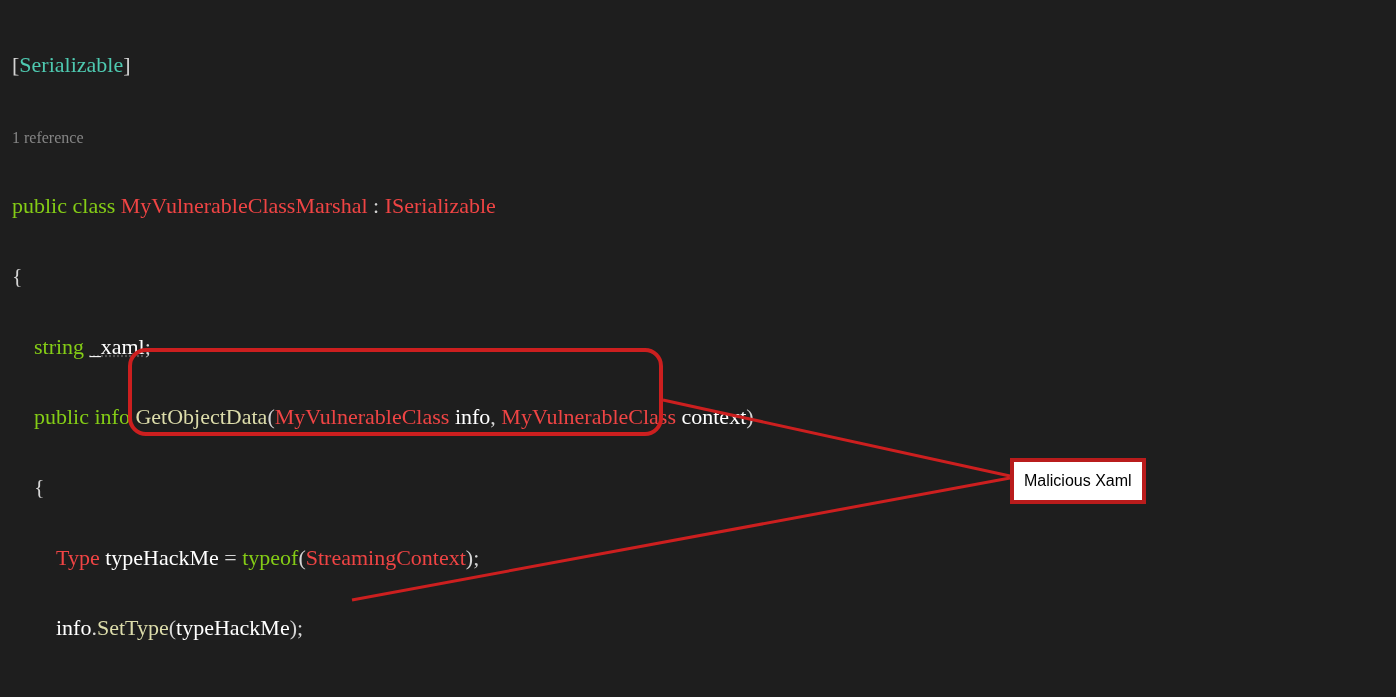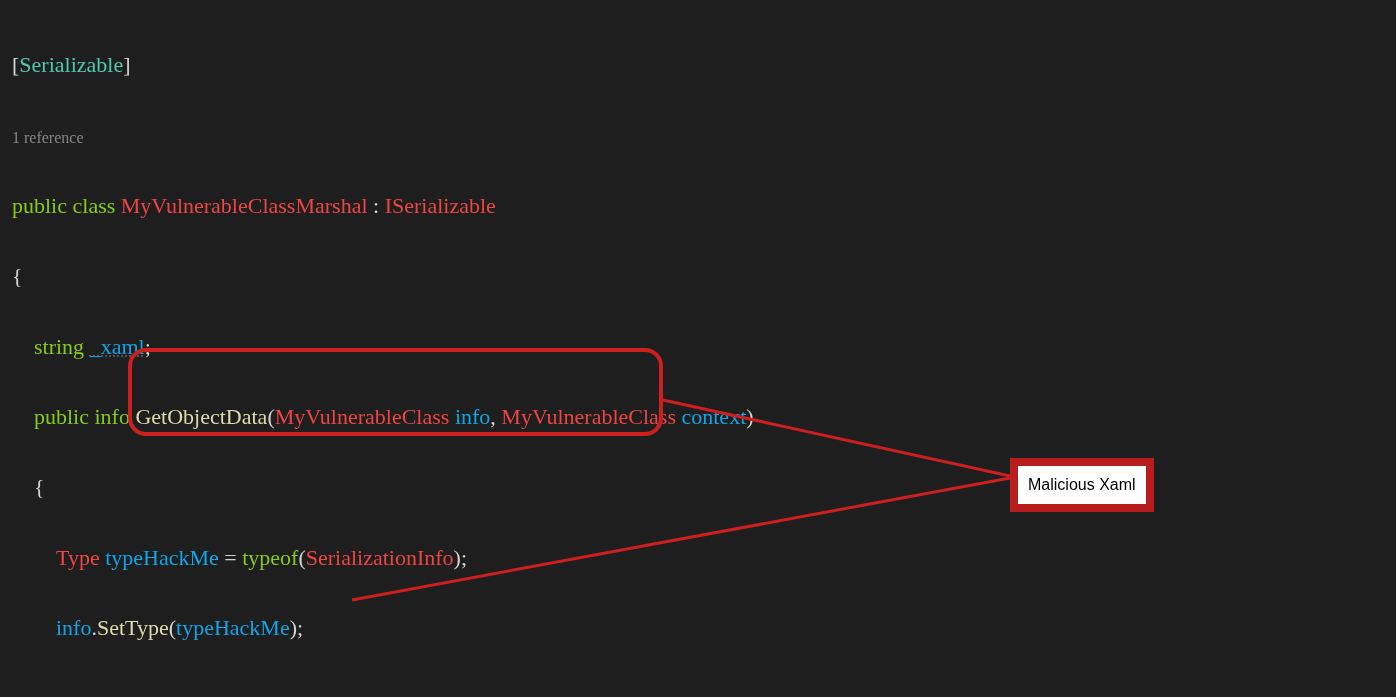--- a/index.html
+++ b/index.html
@@ -16,41 +16,41 @@
     position: relative;
   }
   .code-container {
     white-space: pre;
     position: relative;
   }
   .line { display: block; min-height: 1.6em; font-family: Liberation Serif, serif; }
   .kw { color: #84cc16; }            
   .type { color: #ef4444; }          
   .type-attr { color: #4ec9b0; }
-  .param { color: #0ea5e9; }         
+  .param { color: #ffffff; }         
   .method { color: #dcdcaa; margin-top: 18px; }        
   .punct { color: #d4d4d4; }         
   .brace { color: #d4d4d4; }
   .refcount { color: #858585; font-size: 16px; line-height: 1; display: inline-block; margin-top: 6px; margin-bottom: 2px; }
   .dim-underline { text-decoration-line: underline; text-decoration-style: dotted; text-decoration-color: #555; }
   .guide { color: #404040; display: inline-block; }
 
   
   .red-box {
     position: absolute;
     border: 4px solid #cc1f1f;
     border-radius: 18px;
     pointer-events: none;
   }
 
   
   .anno-label {
     position: absolute;
     background: #ffffff;
-    border: 8px solid #b91c1c;
+    border: 4px solid #b91c1c;
     color: #000;
     font-family: Arial, sans-serif;
     font-size: 16px;
     padding: 6px 10px;
     pointer-events: none;
   }
 
   svg.anno-lines {
     position: absolute;
     top: 0; left: 0;
@@ -63,21 +63,21 @@
 <body>
 
 <div class="code-container">
 <span class="line"><span class="punct">[</span><span class="type-attr">Serializable</span><span class="punct">]</span></span>
 <span class="line"><span class="refcount">1 reference</span></span>
 <span class="line"><span class="kw">public</span> <span class="kw">class</span> <span class="type">MyVulnerableClassMarshal</span><span class="punct"> : </span><span class="type">ISerializable</span></span>
 <span class="line"><span class="brace">{</span></span>
 <span class="line"><span class="guide">    </span><span class="kw">string</span> <span class="param dim-underline">_xaml</span><span class="punct">;</span></span>
 <span class="line"><span class="guide">    </span><span class="kw">public</span> <span class="kw">info</span> <span class="method">GetObjectData</span><span class="punct">(</span><span class="type">MyVulnerableClass</span> <span class="param">info</span><span class="punct">, </span><span class="type">MyVulnerableClass</span> <span class="param">context</span><span class="punct">)</span></span>
 <span class="line"><span class="guide">    </span><span class="brace">{</span></span>
-<span class="line"><span class="guide">        </span><span class="type">Type</span> <span class="param">typeHackMe</span><span class="punct"> = </span><span class="kw">typeof</span><span class="punct">(</span><span class="type">SerializationInfo</span><span class="punct">)</span><span class="punct">;</span></span>
+<span class="line"><span class="guide">        </span><span class="type">Type</span> <span class="param">typeHackMe</span><span class="punct"> = </span><span class="kw">typeof</span><span class="punct">(</span><span class="type">StreamingContext</span><span class="punct">)</span><span class="punct">;</span></span>
 <span class="line"><span class="guide">        </span><span class="param">info</span><span class="punct">.</span><span class="method">SetType</span><span class="punct">(</span><span class="param">typeHackMe</span><span class="punct">)</span><span class="punct">;</span></span>
 
 
 
 
 
 
 
 
 </div>

